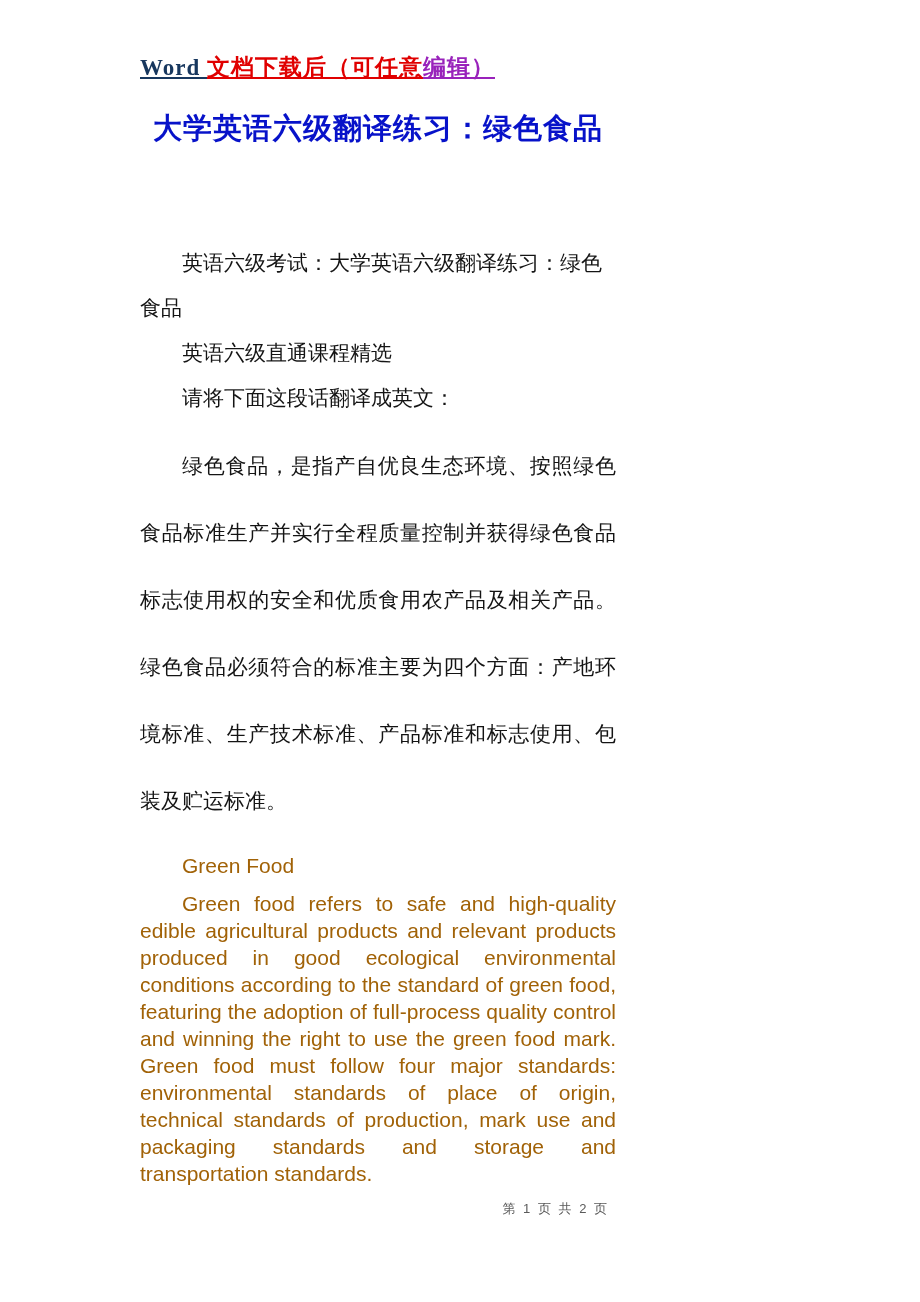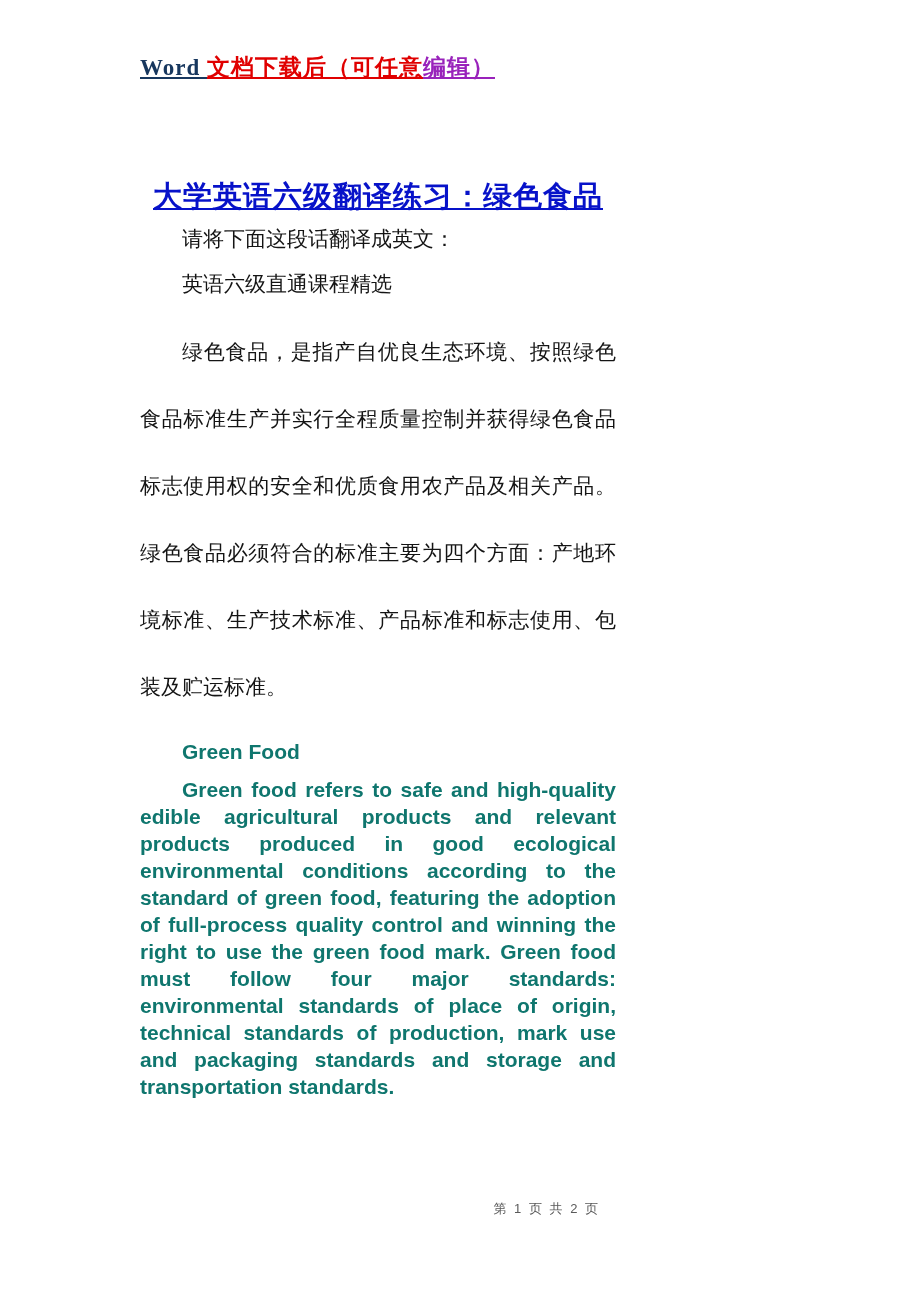--- a/index.html
+++ b/index.html
@@ -23,27 +23,26 @@
     font-weight: bold;
     letter-spacing: 1px;
     white-space: nowrap;
   }
   .header-notice span { text-decoration: underline; }
   .notice-word { color: #17375e; }
   .notice-red  { color: #e00000; }
   .notice-edit { color: #9922bb; }
 
   .doc-title {
-    margin: 94px 0 0 0;
+    margin: 26px 0 0 0;
     text-align: center;
     font-size: 29px;
     font-weight: bold;
     color: #0712c9;
     letter-spacing: 1px;
-    text-decoration: underline;
   }
 
   p { margin: 0; }
 
   .cn {
     font-size: 21px;
     line-height: 45px;
     color: #141414;
   }
   .indent { text-indent: 2em; }
@@ -54,56 +53,56 @@
     line-height: 67px;
     text-align: justify;
     text-indent: 2em;
   }
 
   .ref { margin-top: 46px; }
 
   .en {
     font-family: "Liberation Sans", "DejaVu Sans", sans-serif;
     font-size: 21px;
-    color: #0f766e;
-    font-weight: bold;
+    color: #a16207;
   }
   .en-title {
     margin-top: 8px;
     line-height: 45px;
     text-indent: 2em;
   }
   .enpara {
     margin-top: 2px;
     line-height: 27px;
     text-align: justify;
     text-indent: 2em;
   }
 
   .footer {
     position: absolute;
     top: 1200px;
-    right: 156px;
+    right: 147px;
     font-size: 13px;
     letter-spacing: 2px;
     color: #5a5a5a;
     font-family: "Liberation Sans", "DejaVu Sans", sans-serif;
   }
 </style>
 </head>
 <body>
 
 <div class="page">
 
   <div class="header-notice"><span class="notice-word">Word </span><span class="notice-red">文档下载后（可任意</span><span class="notice-edit">编辑）</span></div>
 
   <h1 class="doc-title">大学英语六级翻译练习：绿色食品</h1>
 
+  <p class="cn indent first">英语六级考试：大学英语六级翻译练习：绿色食品</p>
+  <p class="cn indent">英语六级直通课程精选</p>
   <p class="cn indent">请将下面这段话翻译成英文：</p>
-  <p class="cn indent">英语六级直通课程精选</p>
 
   <p class="cn cnpara">绿色食品，是指产自优良生态环境、按照绿色食品标准生产并实行全程质量控制并获得绿色食品标志使用权的安全和优质食用农产品及相关产品。绿色食品必须符合的标准主要为四个方面：产地环境标准、生产技术标准、产品标准和标志使用、包装及贮运标准。</p>
 
 
   <p class="en en-title">Green Food</p>
 
   <p class="en enpara">Green food refers to safe and high-quality edible agricultural products and relevant products produced in good ecological environmental conditions according to the standard of green food, featuring the adoption of full-process quality control and winning the right to use the green food mark. Green food must follow four major standards: environmental standards of place of origin, technical standards of production, mark use and packaging standards and storage and transportation standards.</p>
 
   <div class="footer"><span>第 1 页 共 2 页</span></div>
 

